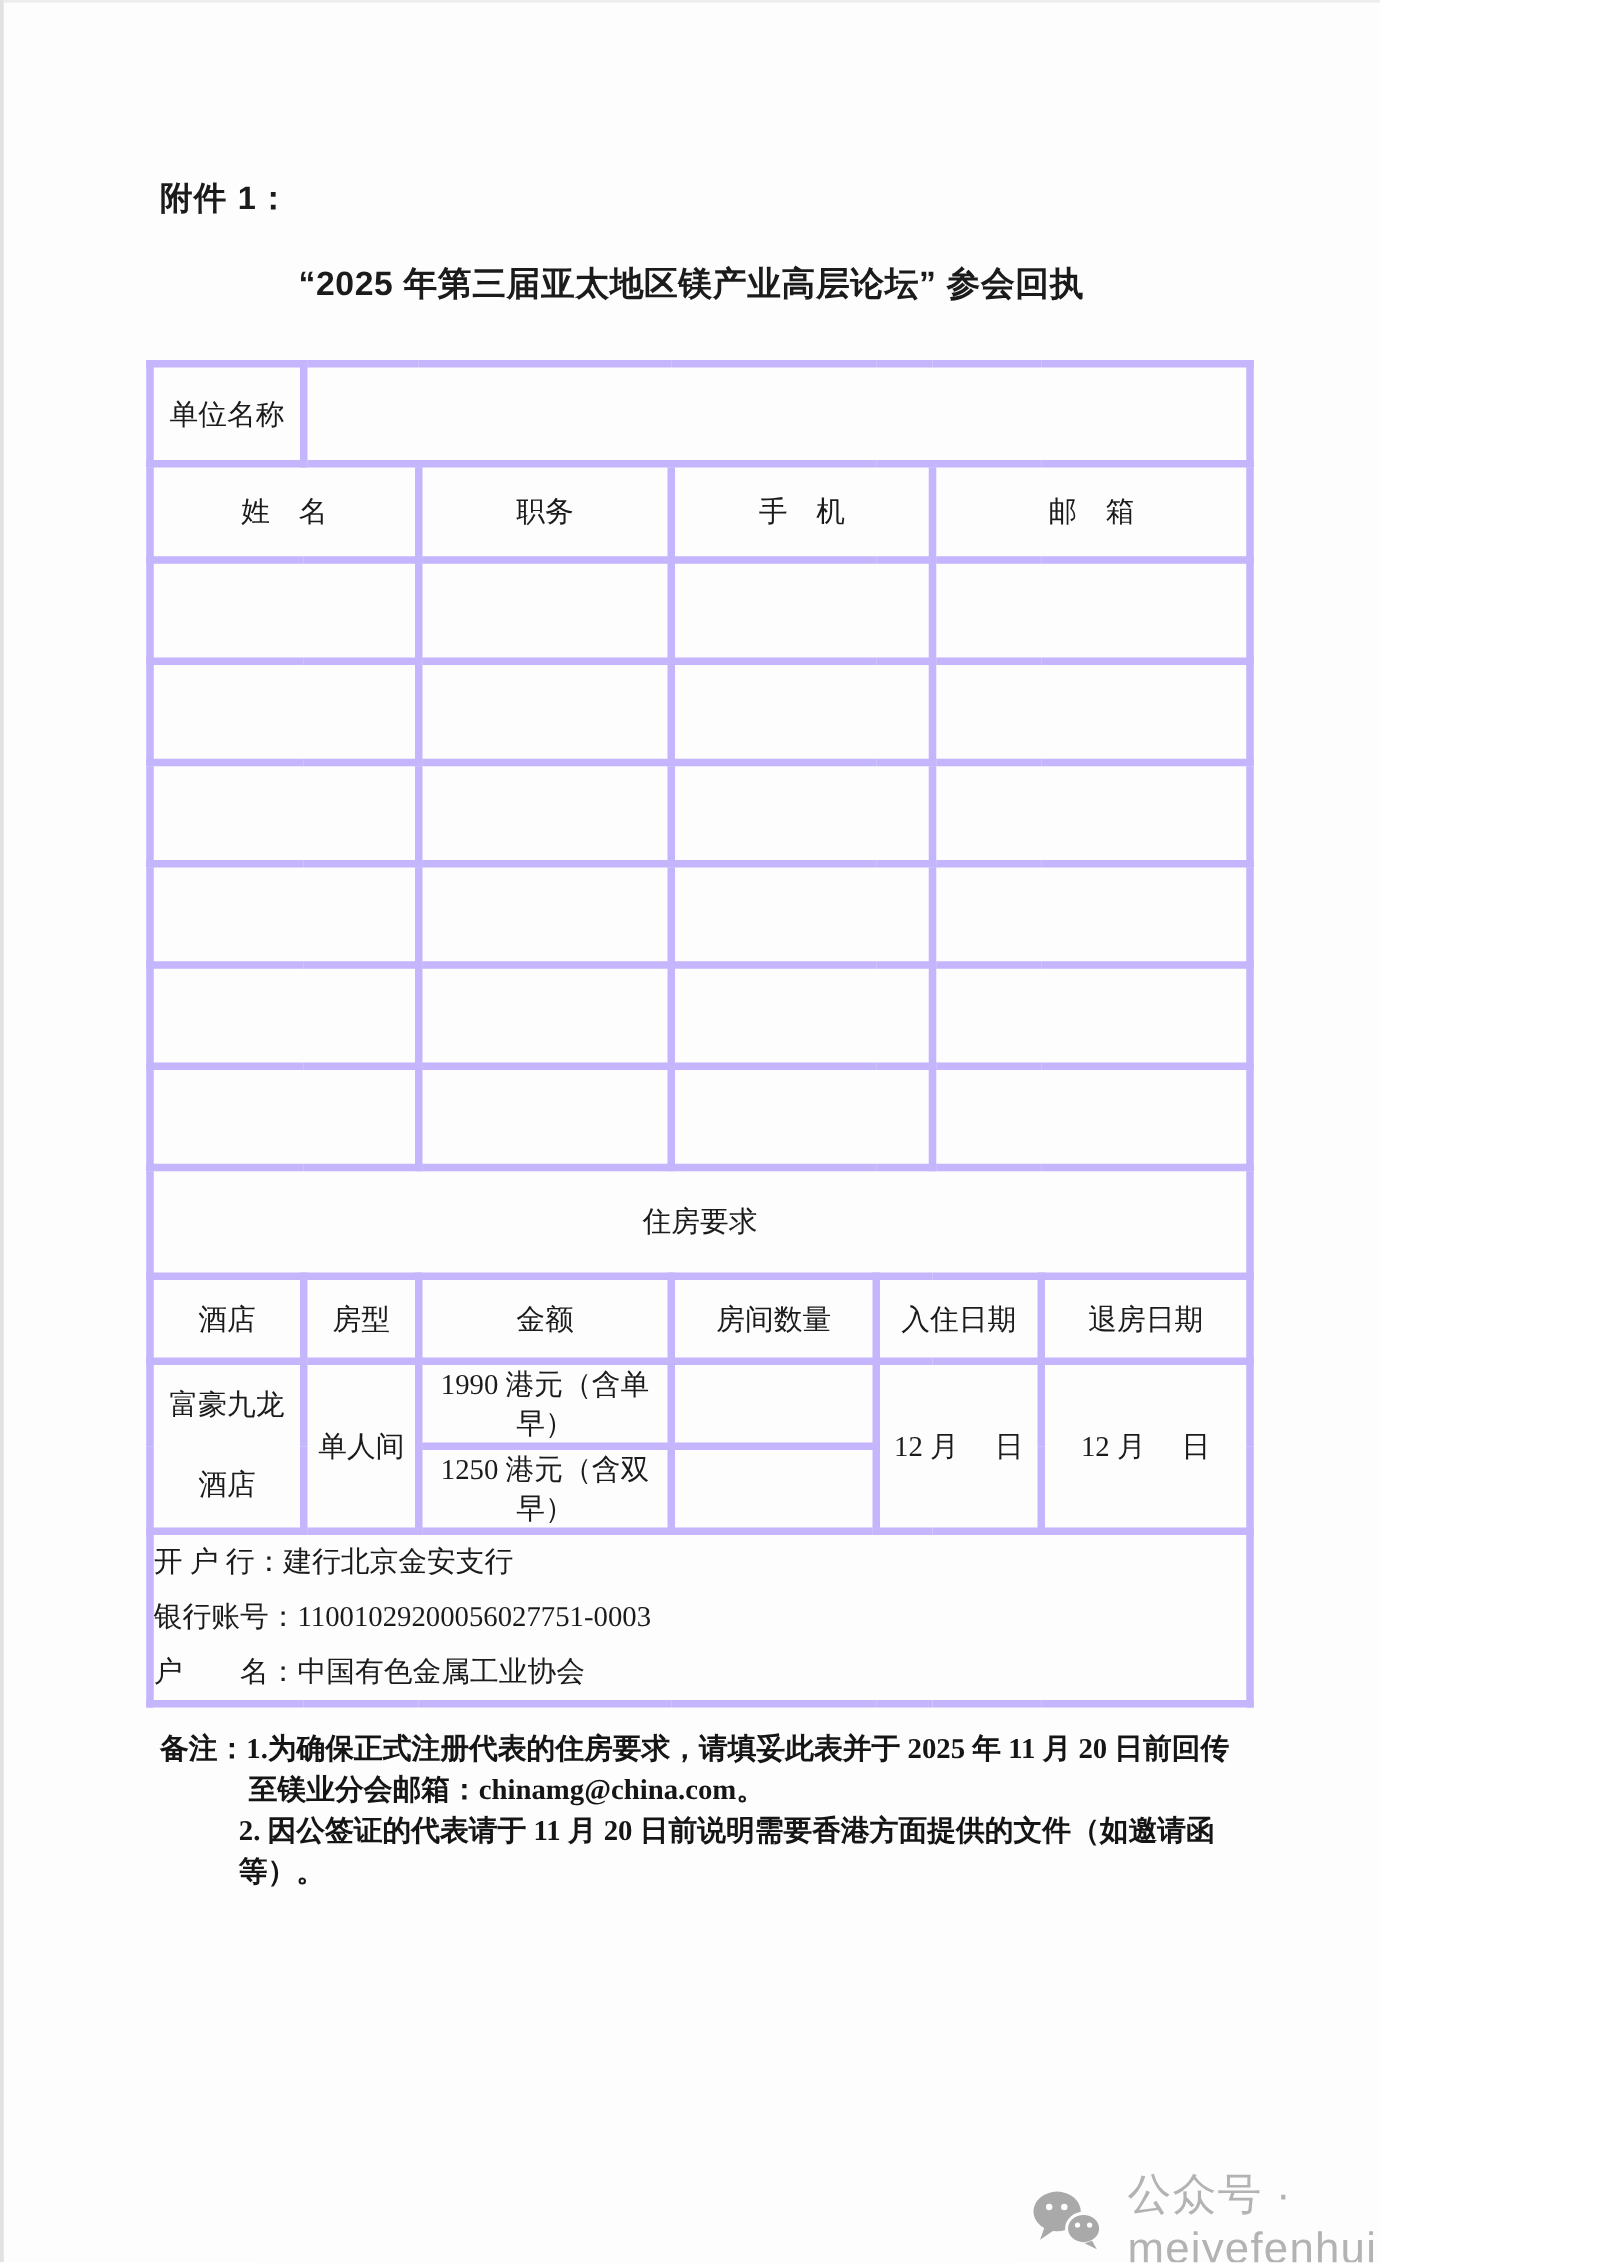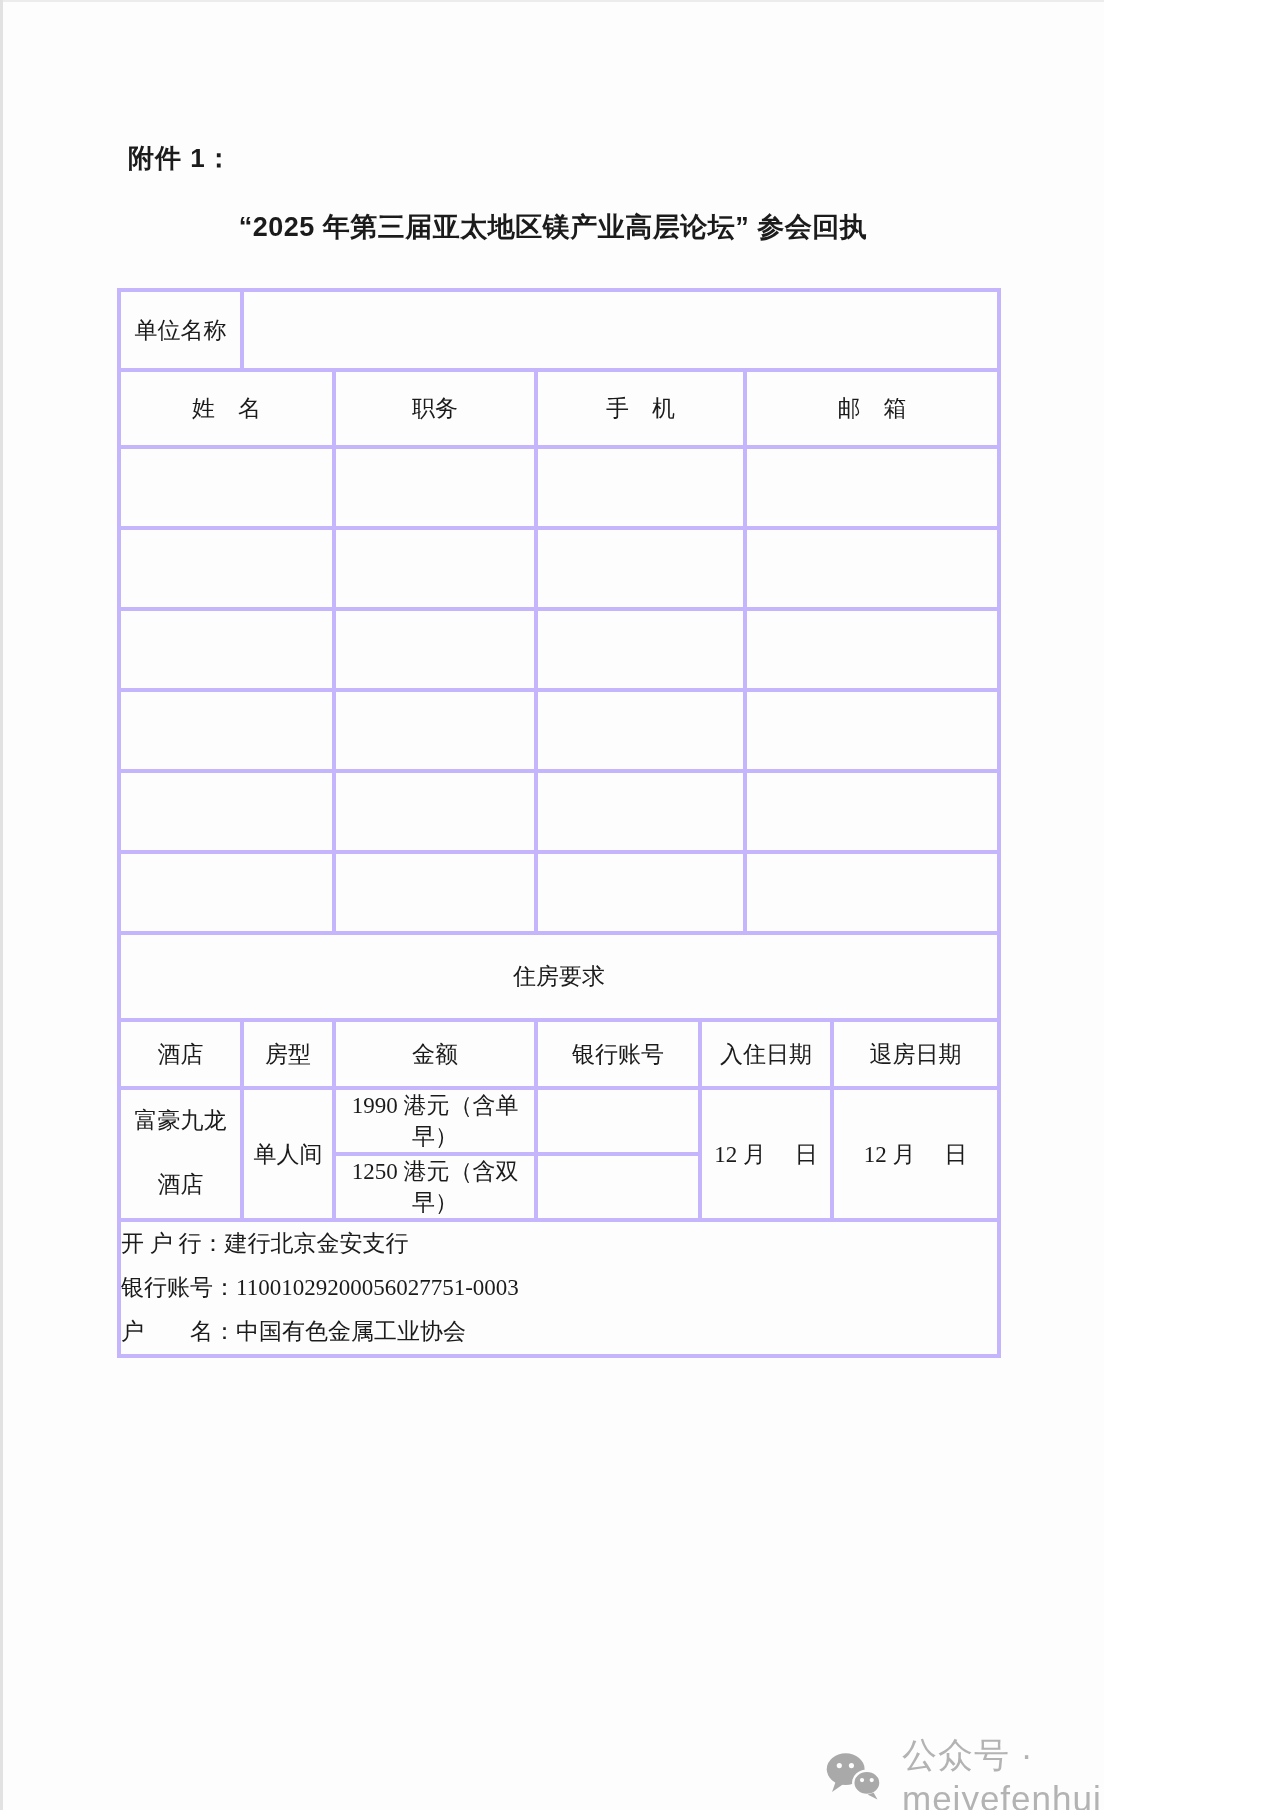--- a/index.html
+++ b/index.html
@@ -24,21 +24,21 @@
     text-align:center; font-size:27px; font-weight:700;
     font-family:"Liberation Sans","DejaVu Sans",sans-serif;
     letter-spacing:0.5px;
   }
 
   table.reply-form {
     position:absolute; left:117px; top:288px; width:880px;
     border-collapse:collapse; table-layout:fixed;
   }
   table.reply-form td {
-    border:4px solid #c4b5fd;
+    border:6px solid #c4b5fd;
     font-size:23px;
     text-align:center; vertical-align:middle;
     padding:0; overflow:hidden;
   }
   td.al { text-align:left; padding-left:13px; }
 
   tr.r-unit   { height:80px; }
   tr.r-phead  { height:77px; }
   tr.r-empty  { height:81px; }
   tr.r-house  { height:87px; }
@@ -139,21 +139,21 @@
     </tr>
 
     <tr class="r-house">
       <td colspan="7">住房要求</td>
     </tr>
 
     <tr class="r-hhead">
       <td>酒店</td>
       <td>房型</td>
       <td>金额</td>
-      <td>银行账号</td>
+      <td>房间数量</td>
       <td colspan="2">入住日期</td>
       <td>退房日期</td>
     </tr>
 
     <tr class="r-hsub">
       <td rowspan="2">
         <div class="hotel-name-line">富豪九龙</div>
         <div class="hotel-name-line">酒店</div>
       </td>
       <td rowspan="2">单人间</td>
@@ -170,20 +170,25 @@
     <tr class="r-bank">
       <td colspan="7" class="bank-cell">
         <div class="bank-line">开 户 行：建行北京金安支行</div>
         <div class="bank-line">银行账号：11001029200056027751-0003</div>
         <div class="bank-line">户　　名：中国有色金属工业协会</div>
       </td>
     </tr>
   </tbody>
     </table>
 
+  <div class="notes">
+    <div class="n1">备注：1.为确保正式注册代表的住房要求，请填妥此表并于 2025 年 11 月 20 日前回传</div>
+    <div class="n2">至镁业分会邮箱：chinamg@china.com。</div>
+    <div class="n3">2. 因公签证的代表请于 11 月 20 日前说明需要香港方面提供的文件（如邀请函等）。</div>
+  </div>
 
   <div class="footer-mark">
     <span>
       <svg width="56" height="48" viewBox="0 0 37 31">
         <g fill="#a9a9a9">
           <ellipse cx="13" cy="11" rx="12.5" ry="10.5"></ellipse>
           <path d="M6.5 19 L4 26 L12 20.5 Z"></path>
         </g>
         <circle cx="8.8" cy="8.6" r="1.7" fill="#fdfdfd"></circle>
         <circle cx="16.8" cy="8.6" r="1.7" fill="#fdfdfd"></circle>

